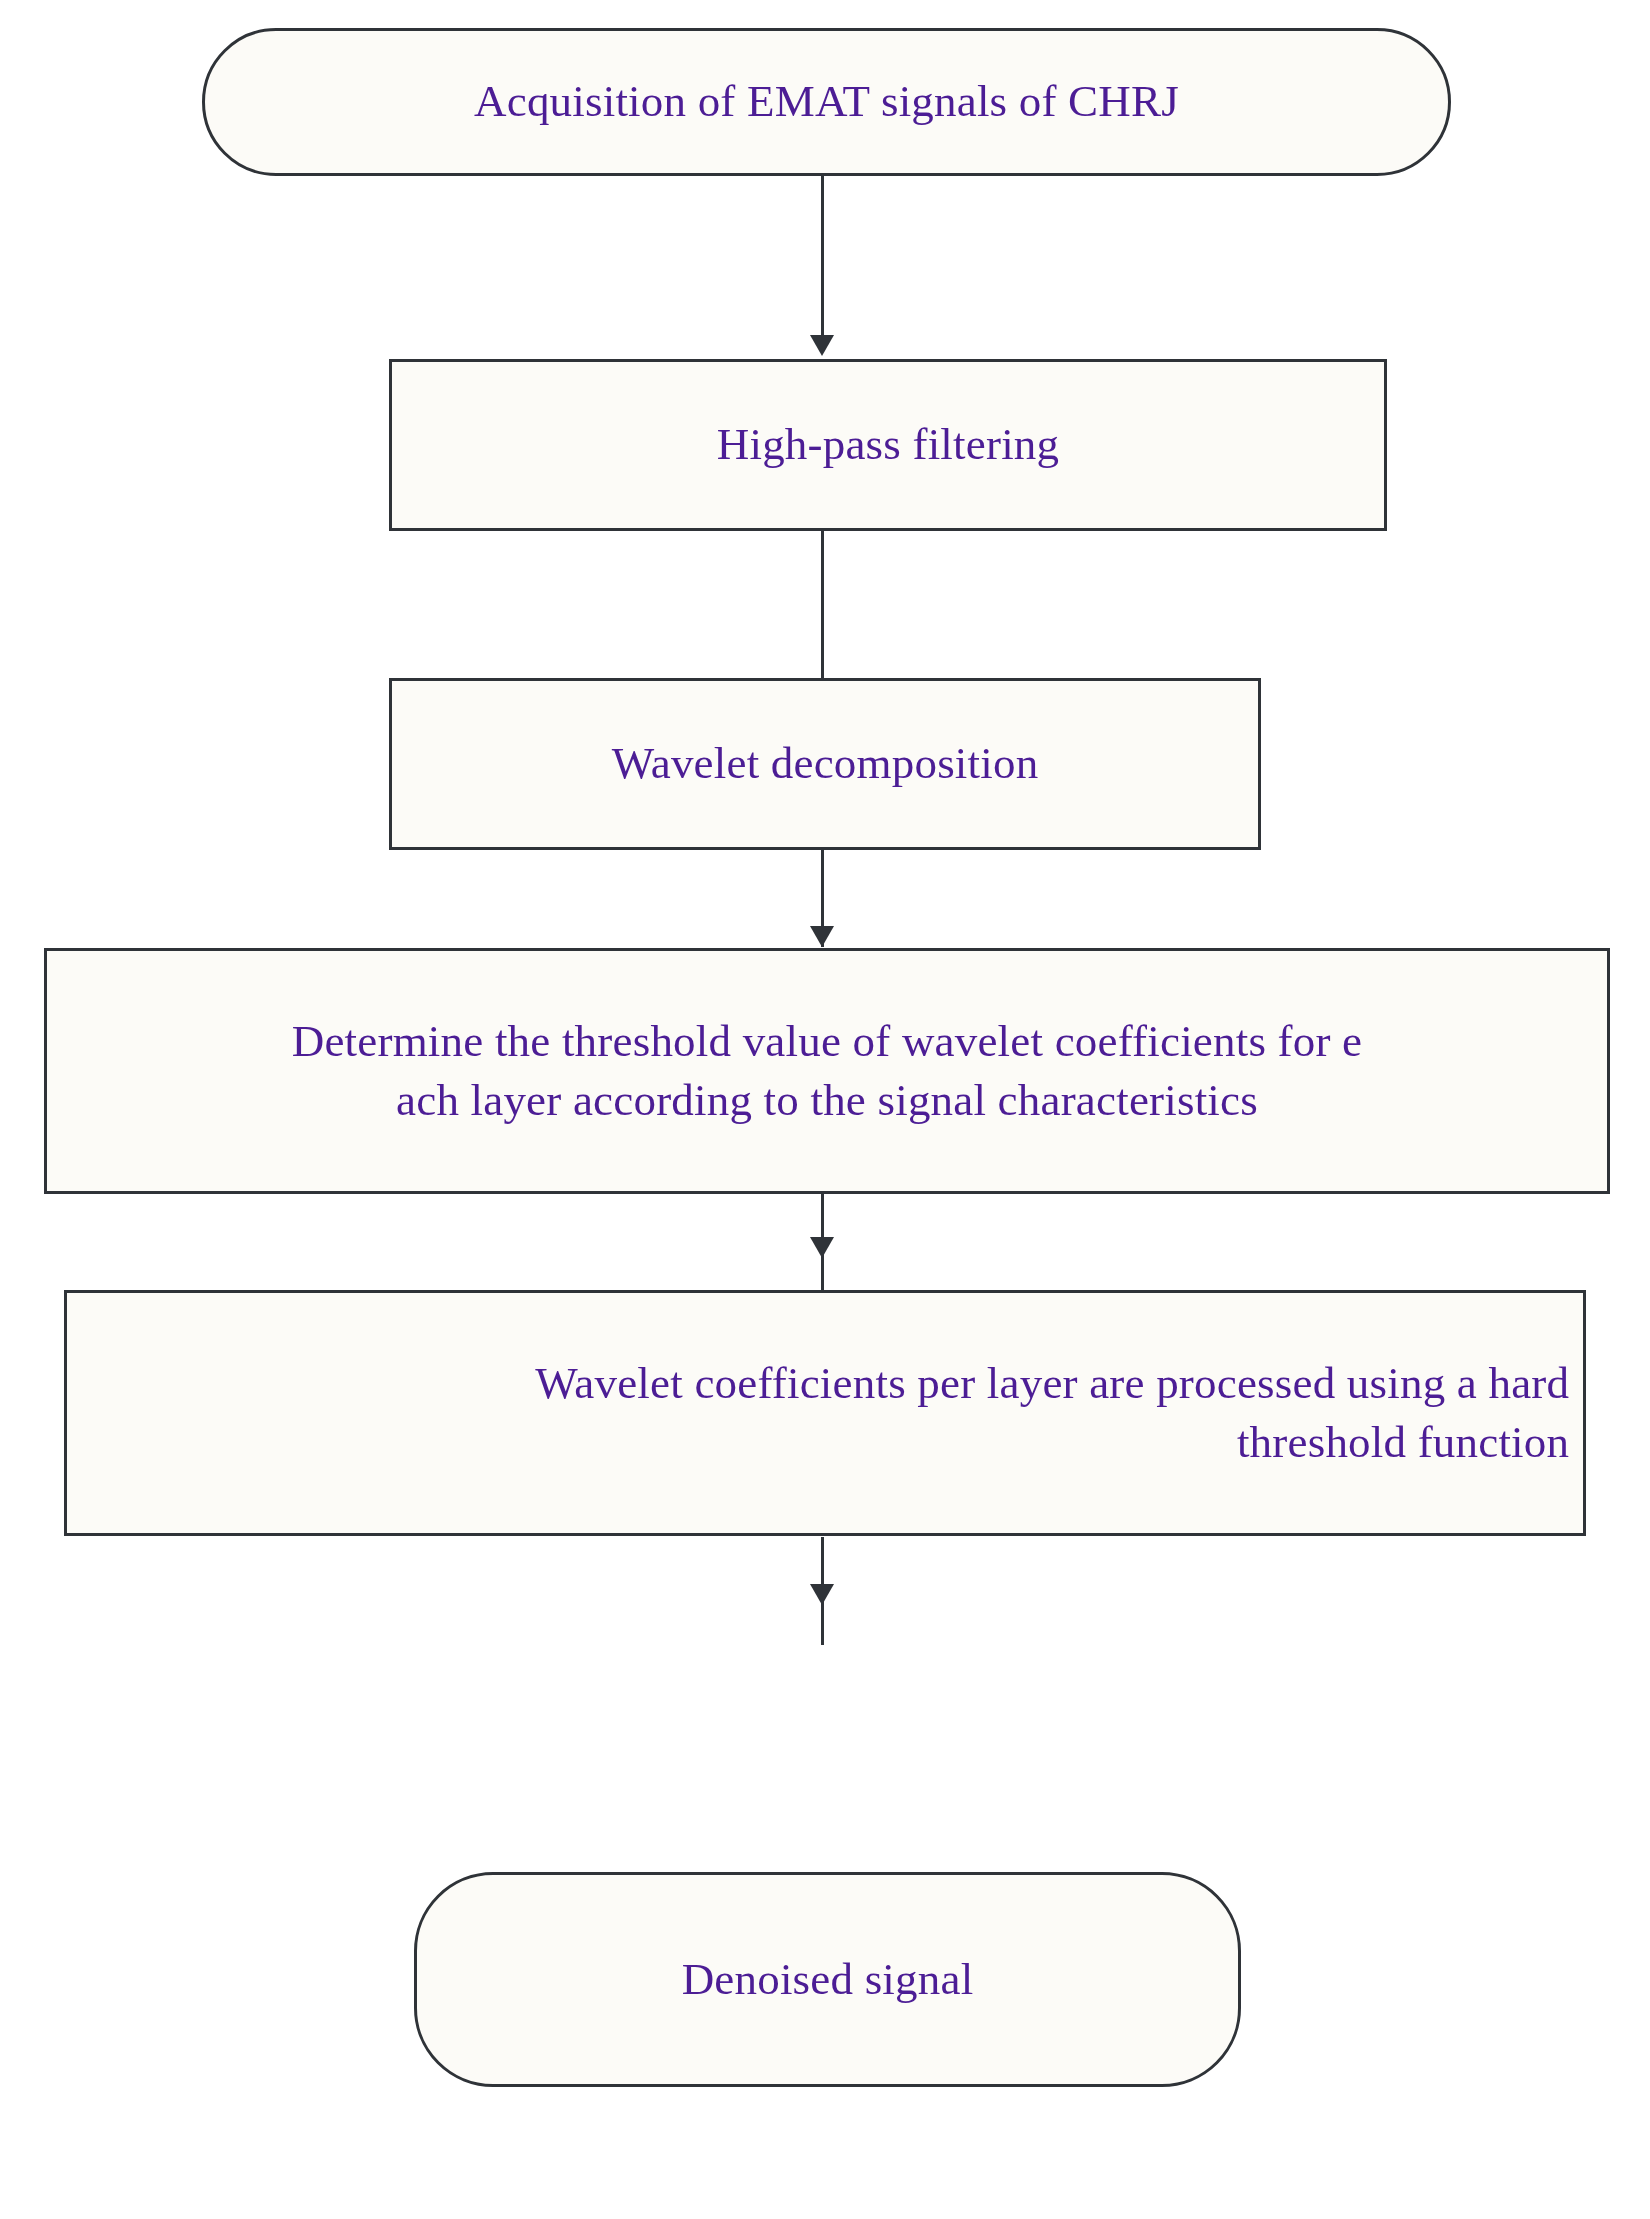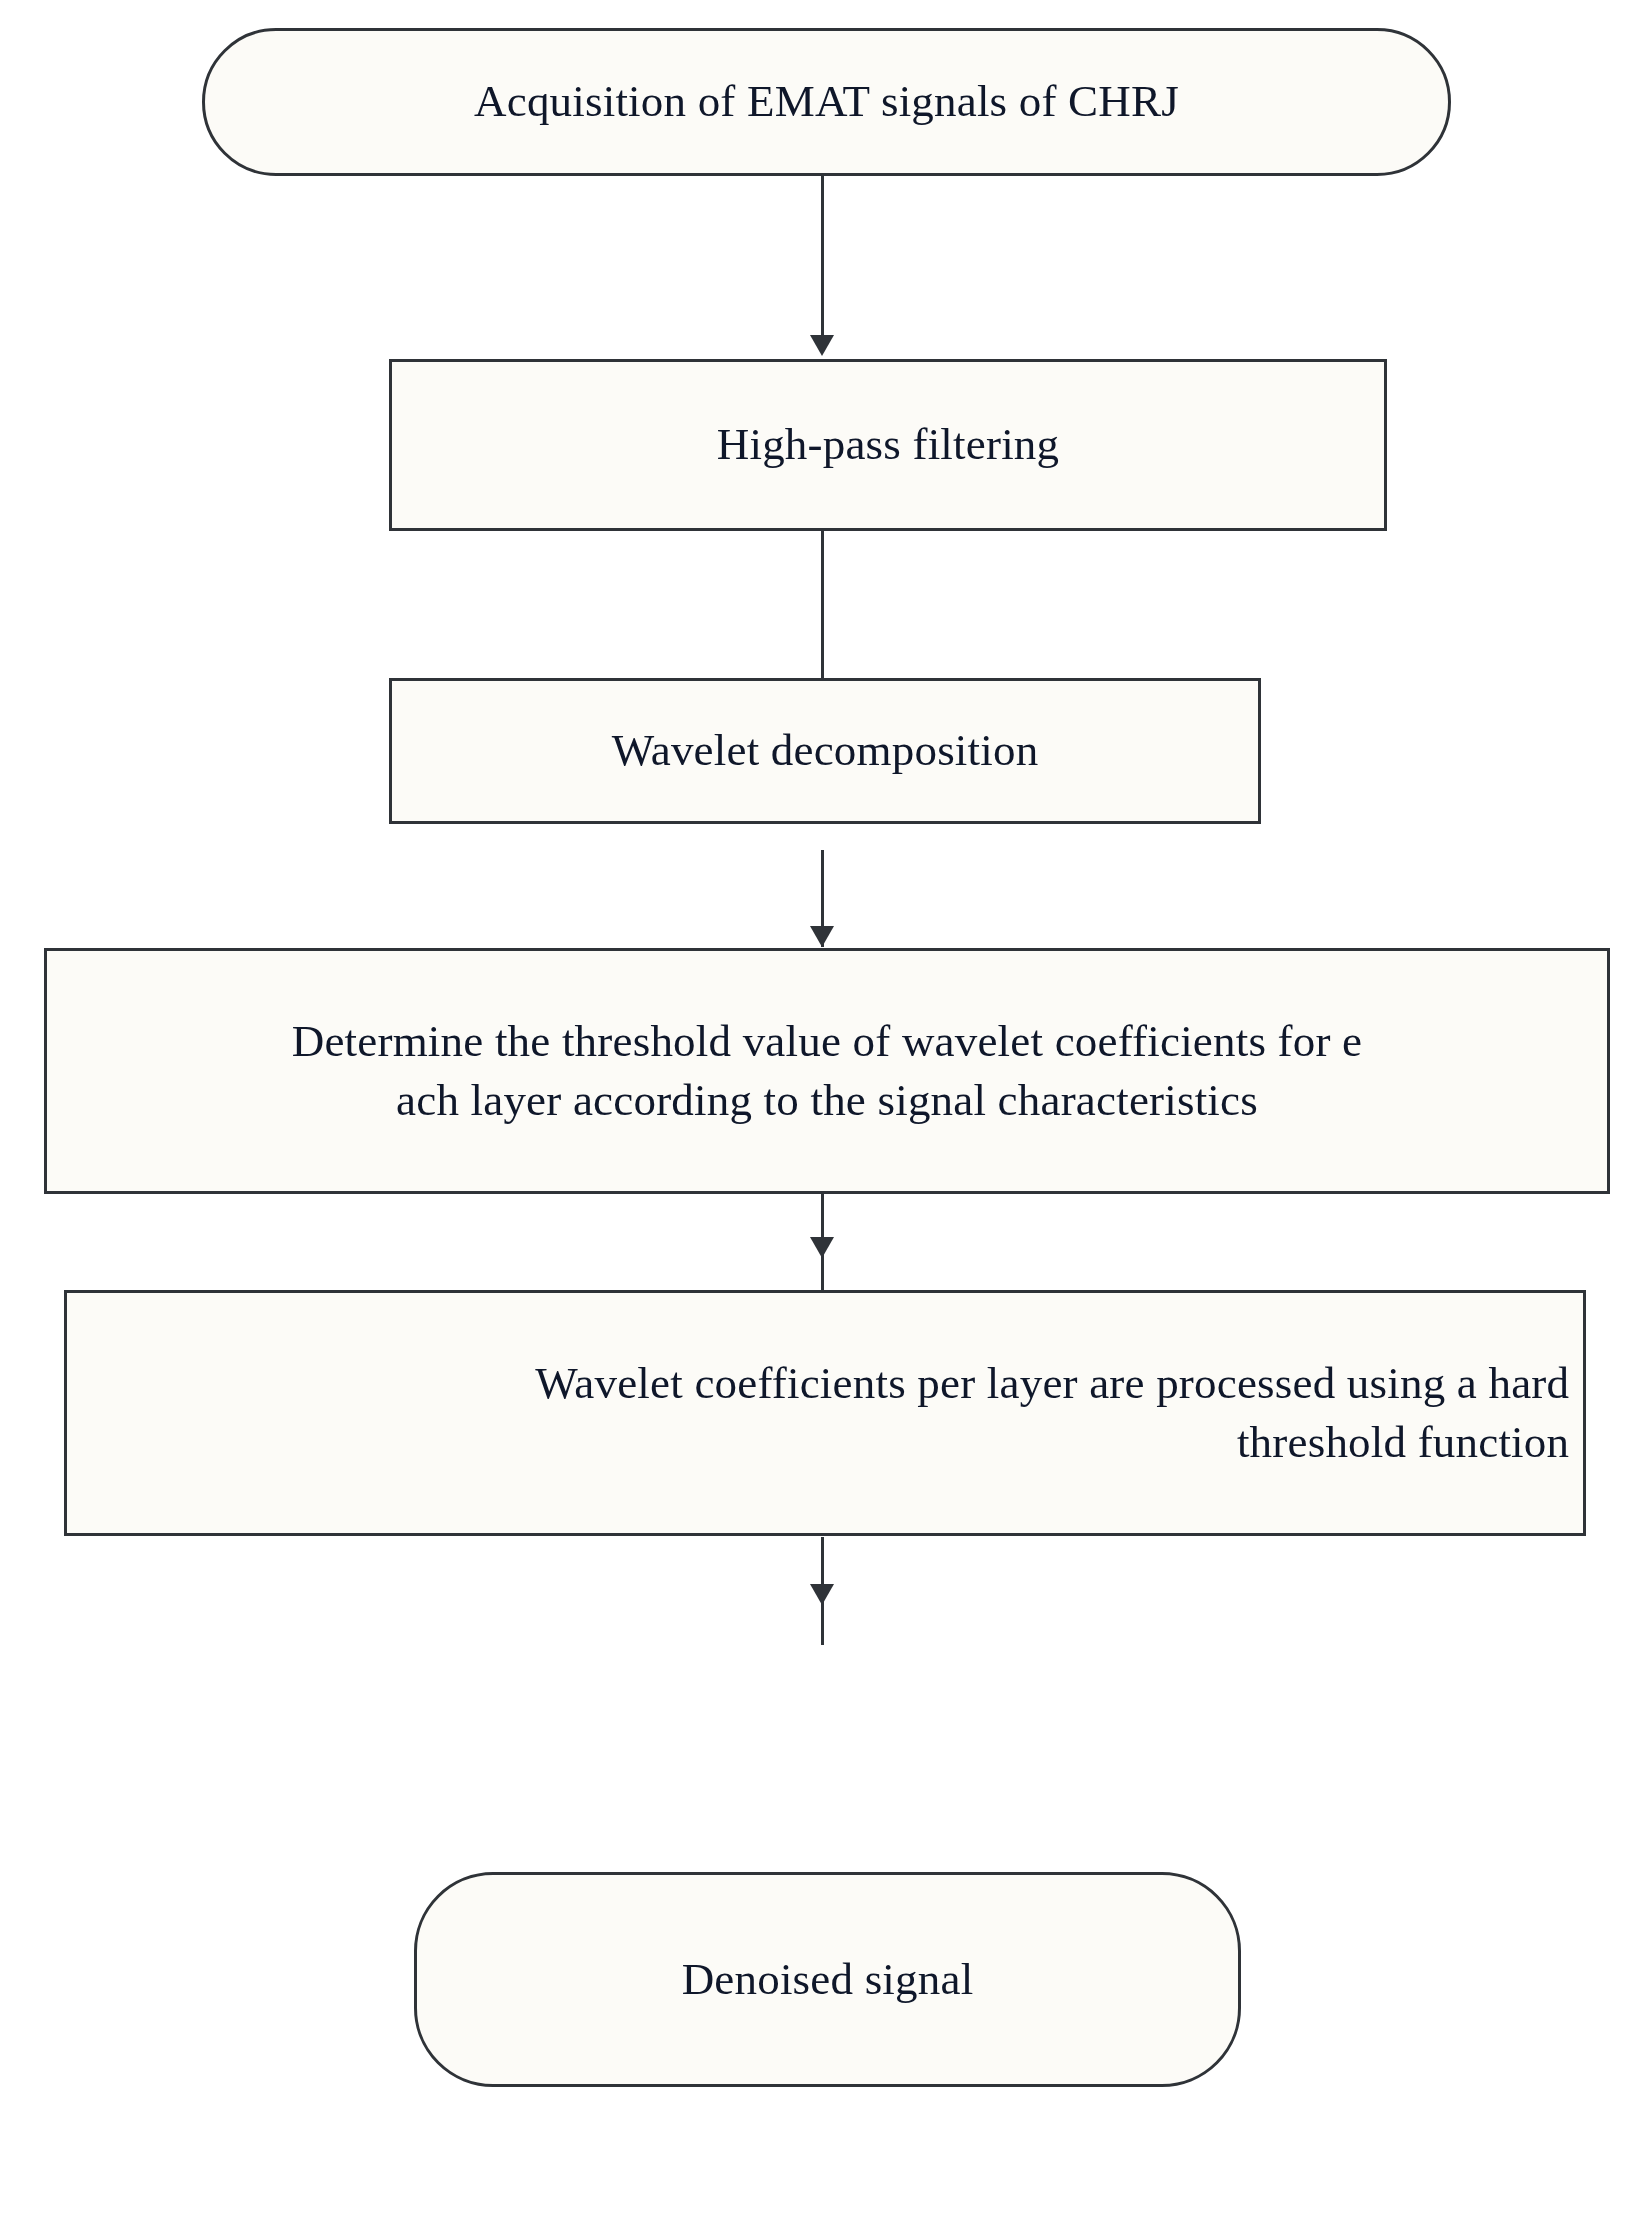--- a/index.html
+++ b/index.html
@@ -22,21 +22,21 @@
   
   .node {
     position: absolute;
     box-sizing: border-box;
     display: flex;
     align-items: center;
     justify-content: center;
     text-align: center;
     background: #fcfbf7;
     border: 3px solid #2f3338;
-    color: #0f172a;
+    color: #4c1d95;
     font-family: "Liberation Serif", "DejaVu Serif", serif;
     font-size: 45px;
     line-height: 1.32;
     letter-spacing: 0.2px;
     padding: 3.9px 13.8px;
   }
   .node.terminator {
     border-radius: 79px;
     border-width: 3px;
   }
@@ -76,21 +76,21 @@
   <div class="connector" style="left:821px; top:175px; height:177px;"></div>
   <div class="arrowhead" style="left:810px; top:335px;"></div>
 
   <div class="node process" style="left:389px; top:359px; width:998px; height:172px;justify-content:flex-end;">
     <span class="label">High-pass filtering</span>
   </div>
 
   <div class="connector" style="left:821px; top:531px; height:169px;"></div>
   <div class="arrowhead" style="left:810px; top:682px;"></div>
 
-  <div class="node process" style="left:389px; top:678px; width:872px; height:146px;">
+  <div class="node process" style="left:389px; top:678px; width:872px; height:172px;">
     <span class="label">Wavelet decomposition</span>
   </div>
 
   <div class="connector" style="left:821px; top:850px; height:97px;"></div>
   <div class="arrowhead" style="left:810px; top:926px;"></div>
 
   <div class="node process" style="left:44px; top:948px; width:1566px; height:246px;">
     <span class="label">Determine the threshold value of wavelet coefficients for e
 ach layer according to the signal characteristics</span>
   </div>

